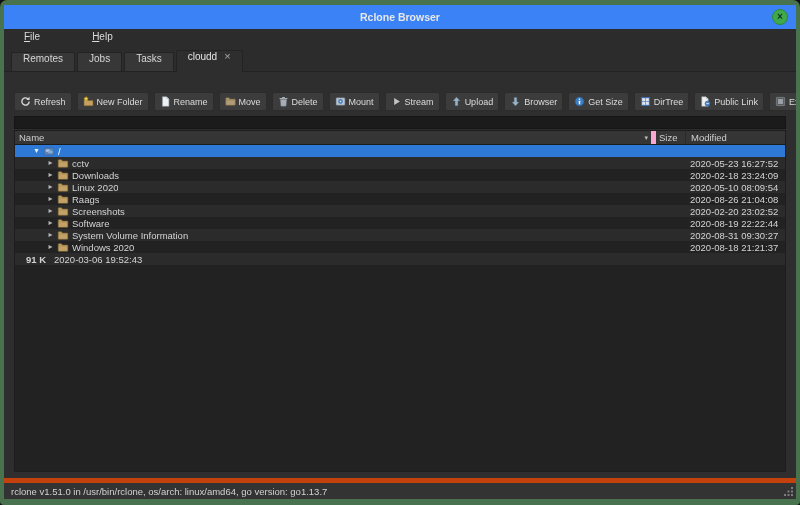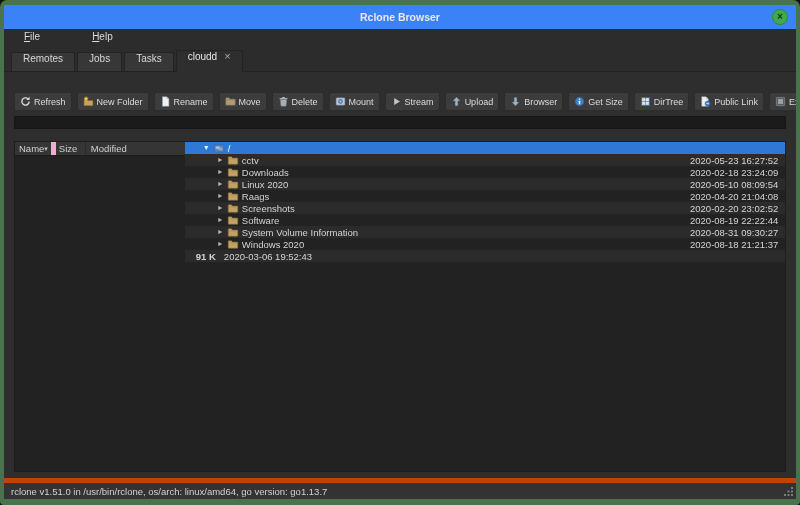--- a/index.html
+++ b/index.html
@@ -43,22 +43,22 @@
   .tbtn .ticon{width:11px;height:11px;display:inline-flex;}
   .tbtn svg{width:11px;height:11px;}
 
   
   .pathbar{margin:5px 2px 0;height:13px;background:#1b1b1b;border:1px solid #161616;flex:0 0 auto;
            display:flex;}
   .pathbar input{flex:1;background:transparent;border:none;outline:none;color:#ddd;
                  font-size:9.5px;padding:0 3px;font-family:"Liberation Sans",sans-serif;}
 
   
-  .tree{flex:1;margin:12px 2px 0;border:1px solid #1d1d1d;background:#222;display:flex;
-        overflow:hidden;font-size:9.5px;}
+  .tree{flex:1;margin:1px 2px 0;border:1px solid #1d1d1d;background:#222;display:flex;
+        flex-direction:column;overflow:hidden;font-size:9.5px;}
   .thead{display:flex;height:14px;background:#353535;border-bottom:1px solid #1b1b1b;
          color:#cfcfcf;flex:0 0 auto;align-items:center;}
   .th{display:flex;align-items:center;height:100%;cursor:pointer;}
   .th-name{flex:1;padding:0 3px 0 4px;justify-content:space-between;}
   .sort-ind{color:#b9b9b9;font-size:7px;}
   .th-size{width:34px;border-left:5px solid #f9a8d4;padding-left:3px;}
   .th-mod{width:100px;border-left:1px solid #2a2a2a;padding-left:5px;}
 
   .tbody{flex:1;overflow:hidden;}
   .row{display:flex;height:12px;align-items:center;color:#d4d4d4;cursor:default;}
@@ -326,21 +326,21 @@
       <span class="expander">▸</span>
       <span class="ricon">
                   <svg viewBox="0 0 16 16">
                     <path d="M1 3.4a1 1 0 0 1 1-1h3.7l1.4 2H14a1 1 0 0 1 1 1v7.2a1 1 0 0 1-1 1H2a1 1 0 0 1-1-1z" fill="#c2a266" stroke="#7c6234" stroke-width=".9"></path>
                     <path d="M1 5.7h14" stroke="#9a7c42" stroke-width=".7"></path>
                   </svg>
                 </span>
       <span class="rlabel">Raags</span>
     </div>
     <div class="cell-size"></div>
-    <div class="cell-mod">2020-04-20 21:04:08</div>
+    <div class="cell-mod">2020-08-26 21:04:08</div>
   </div>
             <div class="row alt">
     <div class="cell-name">
       <span class="indent" style="width: 30px;"></span>
       <span class="expander">▸</span>
       <span class="ricon">
                   <svg viewBox="0 0 16 16">
                     <path d="M1 3.4a1 1 0 0 1 1-1h3.7l1.4 2H14a1 1 0 0 1 1 1v7.2a1 1 0 0 1-1 1H2a1 1 0 0 1-1-1z" fill="#c2a266" stroke="#7c6234" stroke-width=".9"></path>
                     <path d="M1 5.7h14" stroke="#9a7c42" stroke-width=".7"></path>
                   </svg>

